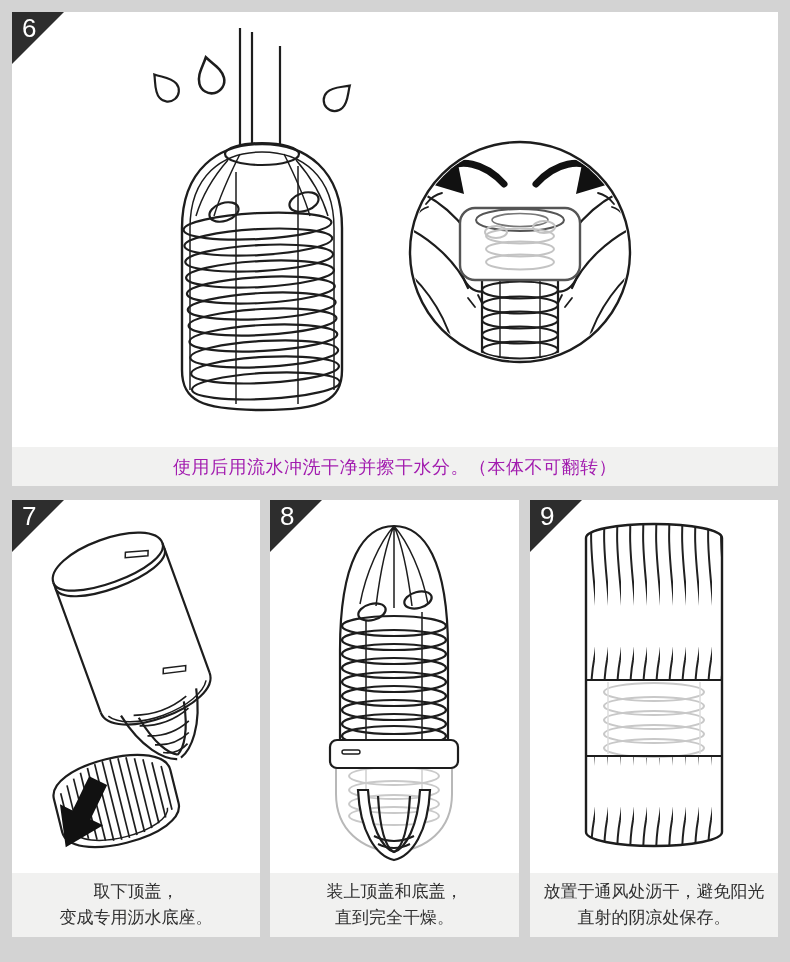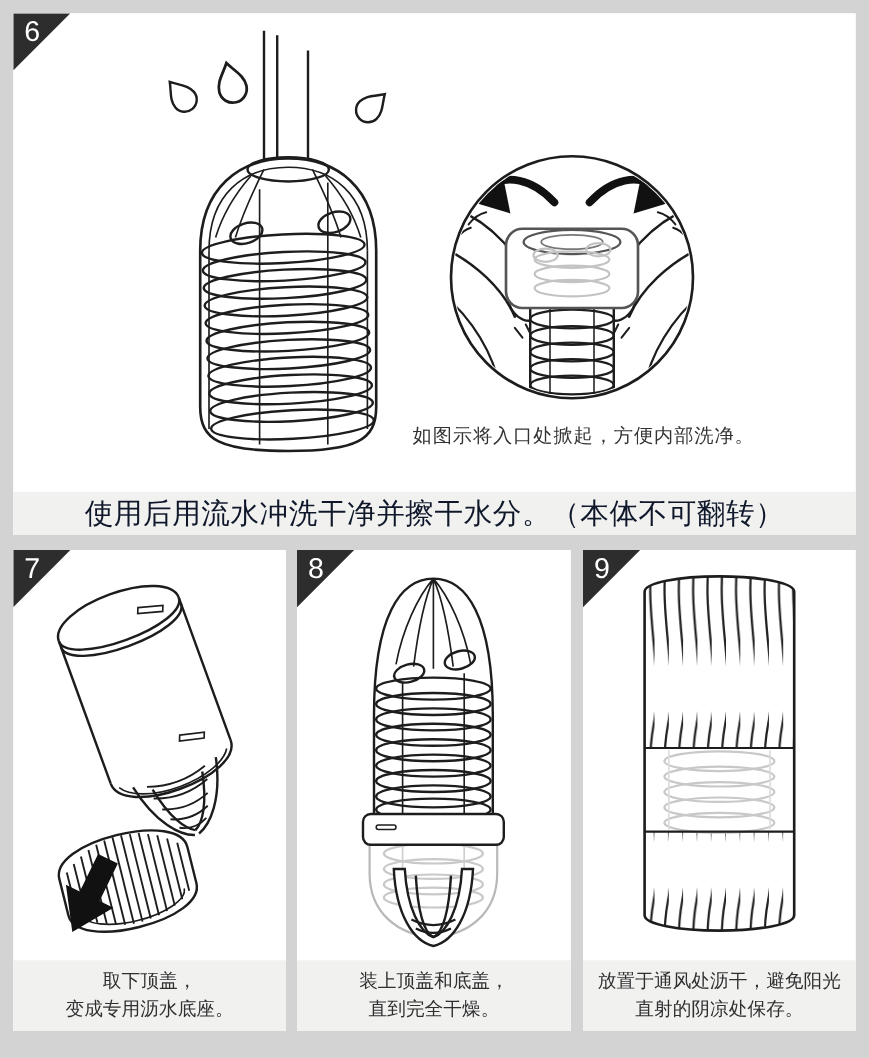--- a/index.html
+++ b/index.html
@@ -23,21 +23,21 @@
   .badge span{
     position:absolute;left:10px;top:1px;
     color:#fff;font-size:26px;font-weight:500;line-height:1.2;
   }
   .caption-strip{
     position:absolute;left:0;right:0;bottom:0;
     background:#f1f1f0;
     display:flex;align-items:center;justify-content:center;
     text-align:center;
   }
-  #panel6 .caption-strip{height:39px;font-size:26px;letter-spacing:0.5px;color:#0f172a;}
+  #panel6 .caption-strip{height:39px;font-size:18px;letter-spacing:0.5px;color:#a21caf;}
   .panel-sm .caption-strip{height:64px;font-size:17px;line-height:1.55;color:#2f2f2f;white-space:pre-line;}
   .note{
     position:absolute;left:363px;top:372px;
     font-size:17.5px;letter-spacing:0.8px;color:#333;
   }
   .art{position:absolute;left:0;top:0;}
   svg{display:block;}
 </style>
 </head>
 <body>
@@ -139,21 +139,20 @@
             <ellipse cx="484" cy="220" rx="11" ry="6"></ellipse>
             <ellipse cx="532" cy="215" rx="11" ry="6"></ellipse>
           </g>
         </g>
         <use href="#arrowL"></use>
         <use href="#arrowL" transform="matrix(-1 0 0 1 1016 0)"></use>
       </g>
     </g>
   </svg>
 
-  <div class="note">如图示将入口处掀起，方便内部洗净。</div>
   <div class="caption-strip">使用后用流水冲洗干净并擦干水分。（本体不可翻转）</div>
 </div>
 
 <div class="panel panel-sm" id="panel7">
   <div class="badge">
     <span>7</span>
   </div>
   <svg class="art" width="248" height="373" viewBox="0 0 248 373">
 
     <g transform="rotate(-20 124 140)" fill="none" stroke="#1d1d1d" stroke-width="2.2">

